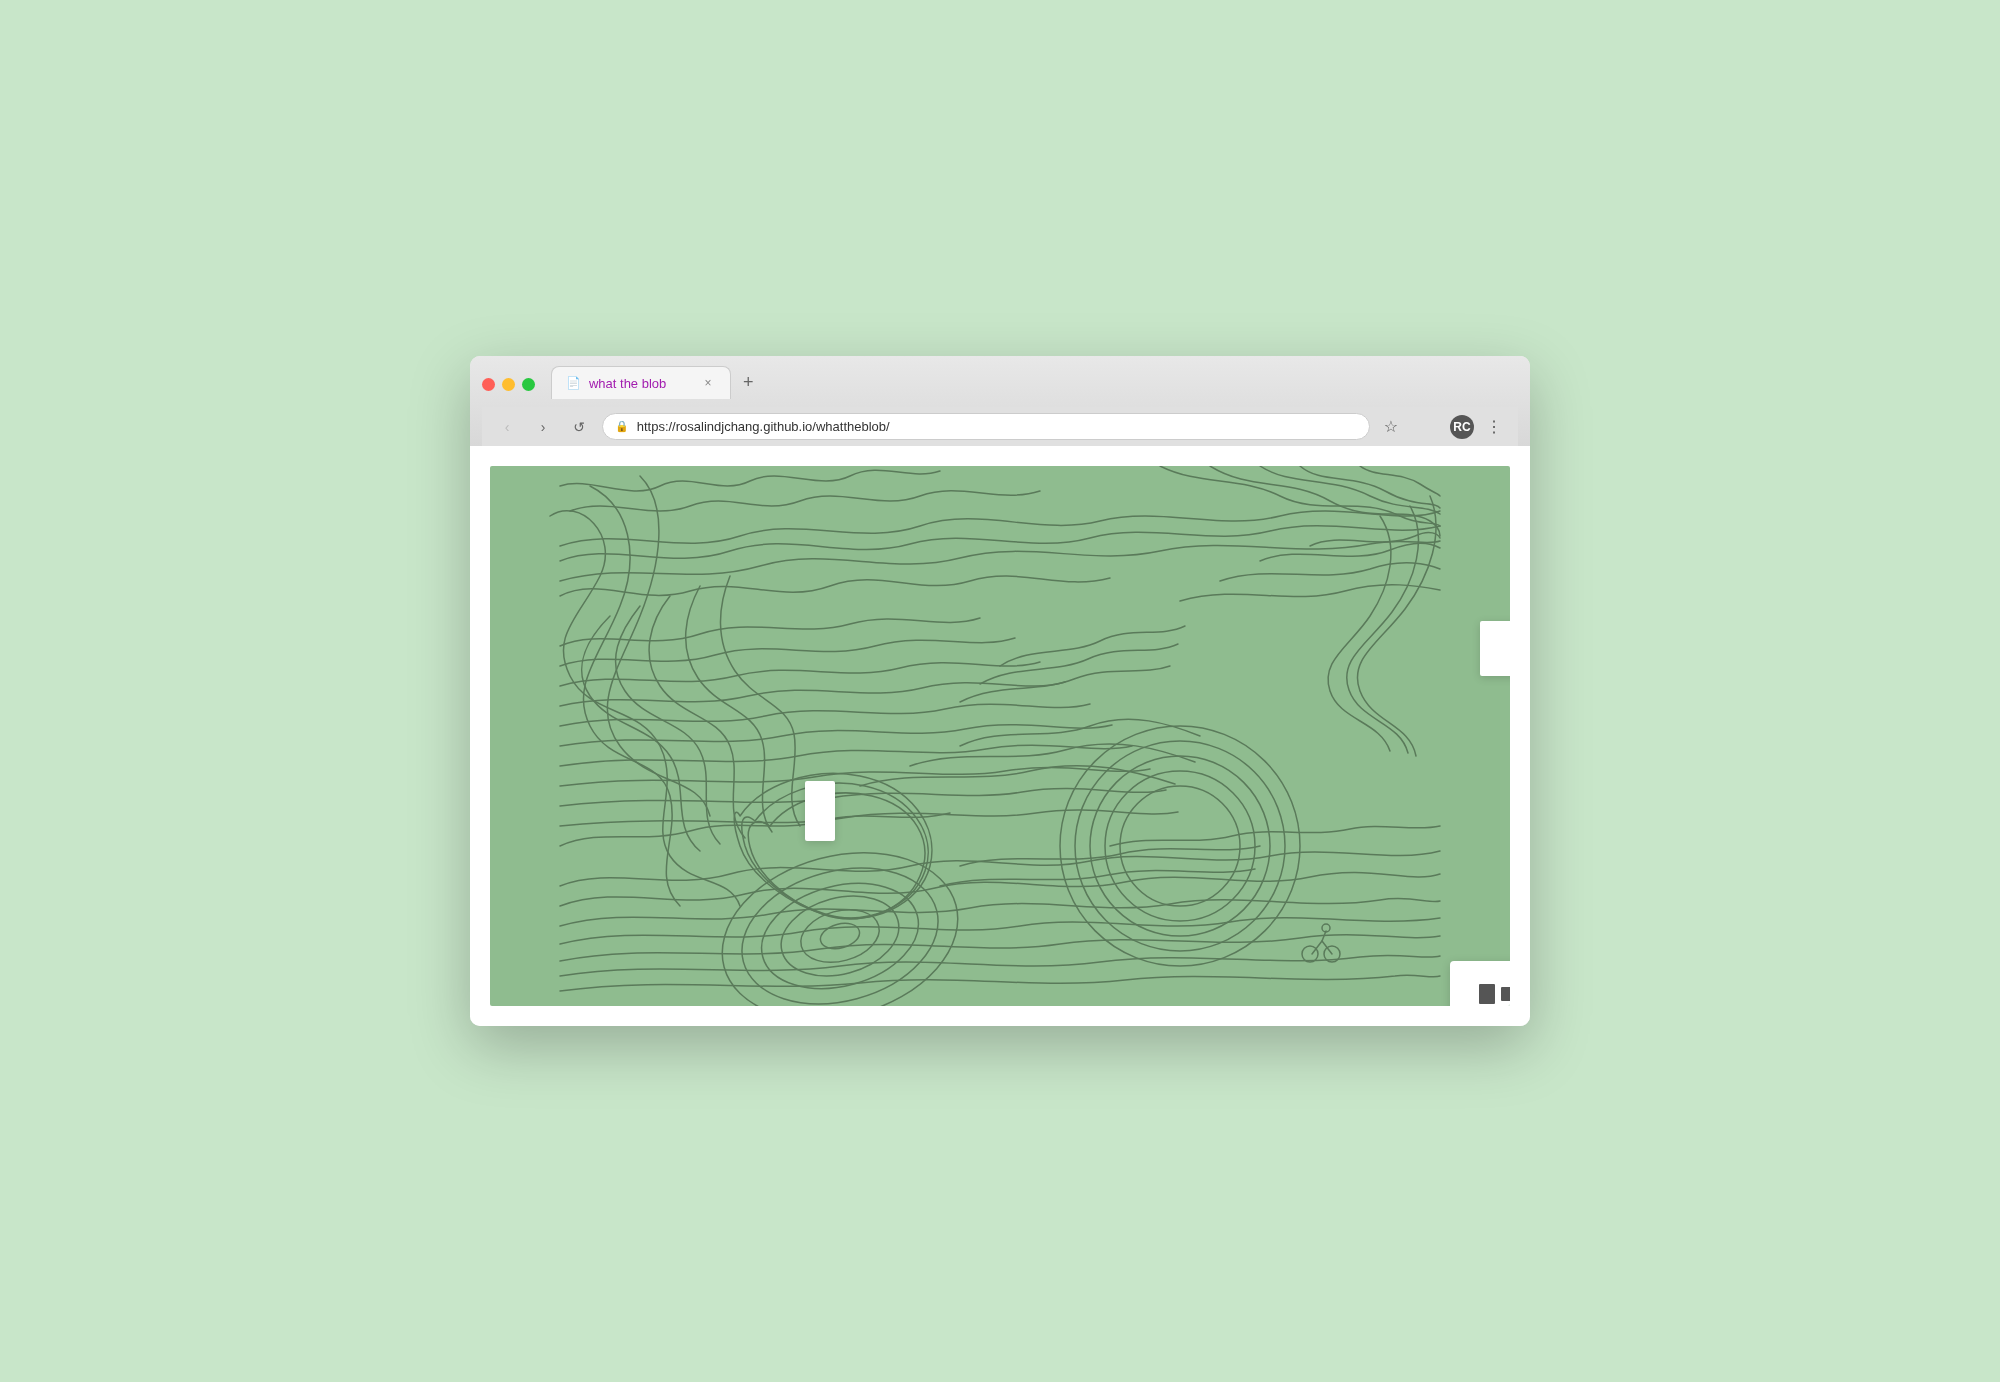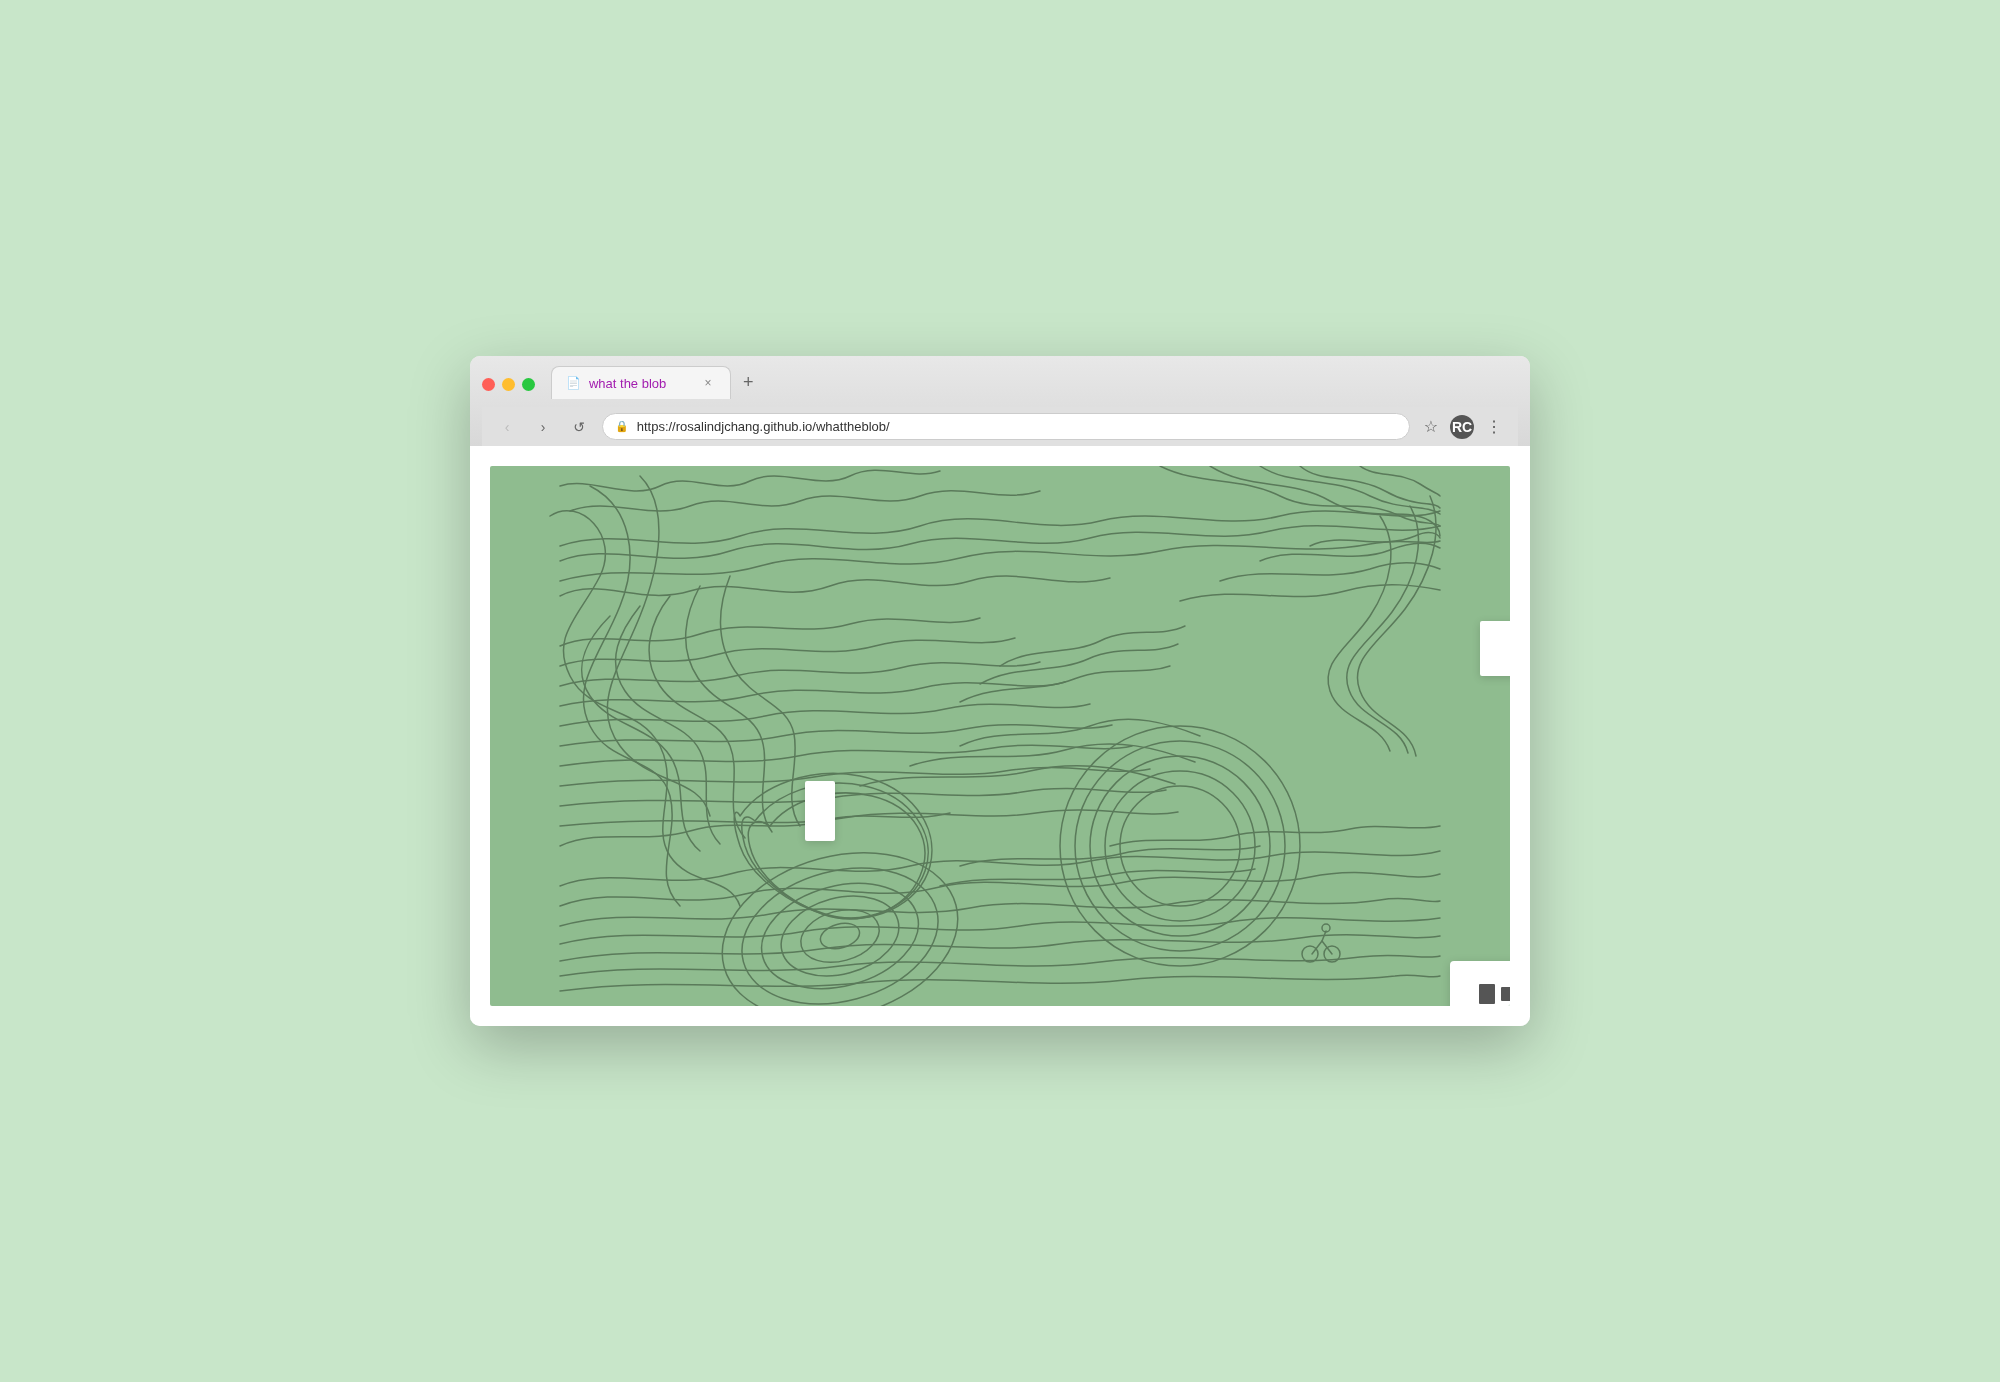--- a/index.html
+++ b/index.html
@@ -169,22 +169,23 @@
 
     .profile-avatar {
       width: 24px;
       height: 24px;
       border-radius: 50%;
       background: #555;
       display: flex;
       align-items: center;
       justify-content: center;
       color: white;
-      font-size: 14px;
+      font-size: 12px;
       font-weight: bold;
+      margin-left: 40px;
     }
 
     
     .browser-content {
       background: white;
       padding: 20px;
     }
 
     .webpage-container {
       position: relative;

